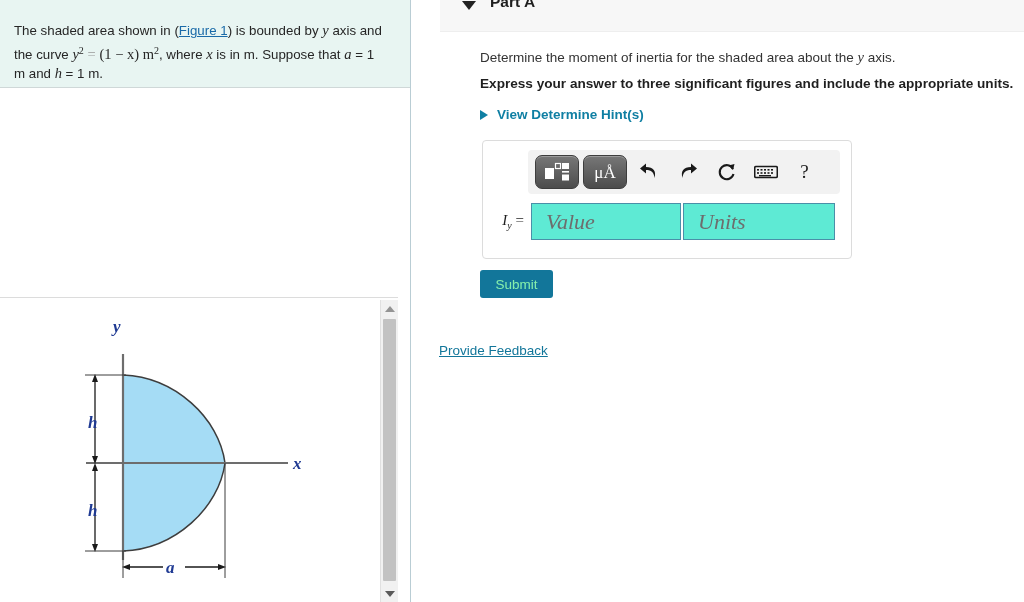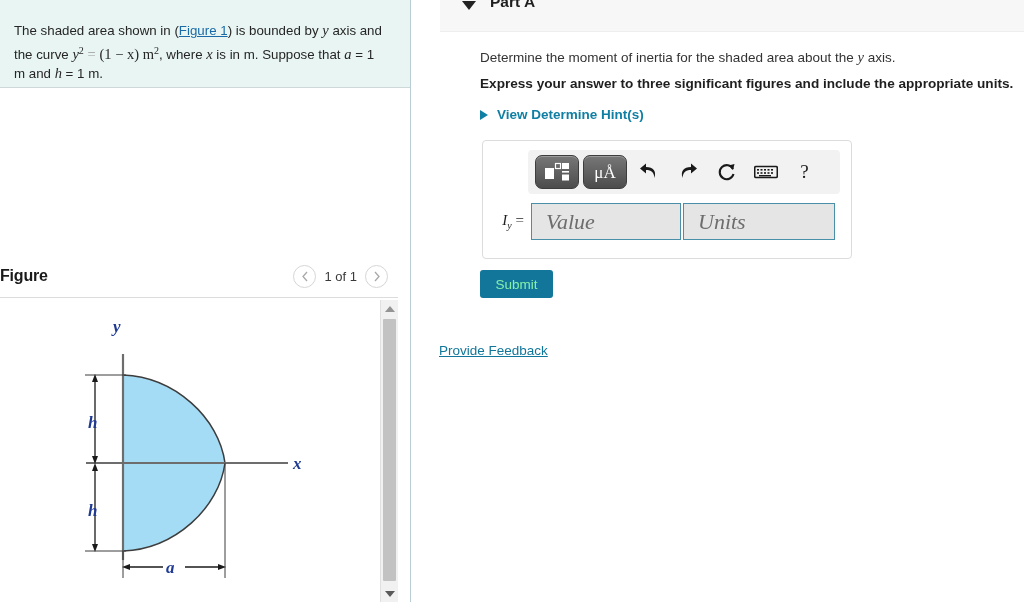--- a/index.html
+++ b/index.html
@@ -308,21 +308,21 @@
     font-size: 15px;
     color: #1f1f1f;
     text-align: right;
     padding-right: 7px;
     box-sizing: border-box;
   }
   #iy-label sub { font-size: 10px; }
   .ans-input {
     height: 37px;
     border: 1px solid #4a8fa8;
-    background: #e5e5e5;
+    background: #5eead4;
     box-sizing: border-box;
     font-family: "Liberation Serif", serif;
     font-style: italic;
     font-size: 22px;
     color: #606060;
     padding: 0 0 0 14px;
     outline: none;
   }
   #value-input { width: 150px; margin-right: 2px; }
   #units-input { width: 152px; }
@@ -357,36 +357,20 @@
 <body>
 
 <div id="left-panel">
 
   <div id="problem-statement">
     <div class="ptext">
       <span>The shaded area shown in (</span><a class="figlink" href="#">Figure 1</a><span>) is bounded by </span><span class="mi">y</span><span> axis and the curve </span><span class="mi">y</span><span class="msupn">2</span>&nbsp;<span class="mop">=</span>&nbsp;<span class="mup">(1 − x) m</span><span class="msupn">2</span><span>, where </span><span class="mi">x</span><span> is in m. Suppose that </span><span class="mi">a</span><span> = 1 m and </span><span class="mi">h</span><span> = 1 m.</span>
     </div>
   </div>
 
-  <div id="figure-header">
-    <div id="figure-title">Figure</div>
-    <div id="figure-pager">
-      <div class="pager-btn">
-        <svg width="8" height="11" viewBox="0 0 8 11">
-          <polyline points="6,1 2,5.5 6,10" fill="none" stroke="#a8a8a8" stroke-width="1.3"></polyline>
-        </svg>
-      </div>
-      <div id="pager-count">1 of 1</div>
-      <div class="pager-btn">
-        <svg width="8" height="11" viewBox="0 0 8 11">
-          <polyline points="2,1 6,5.5 2,10" fill="none" stroke="#a8a8a8" stroke-width="1.3"></polyline>
-        </svg>
-      </div>
-    </div>
-  </div>
 
   <div id="figure-divider"></div>
 
   <div id="figure-viewport">
     <svg width="380" height="302" viewBox="0 0 380 302">
 
       <path d="M123,75 C 175,77 219,118 225,163 C 219,208 175,249 123,251 Z" fill="#a5dcf5" stroke="#3d3d3d" stroke-width="1.5"></path>
 
       <line x1="123" y1="54" x2="123" y2="260" stroke="#6d6d6d" stroke-width="2.2"></line>
 

